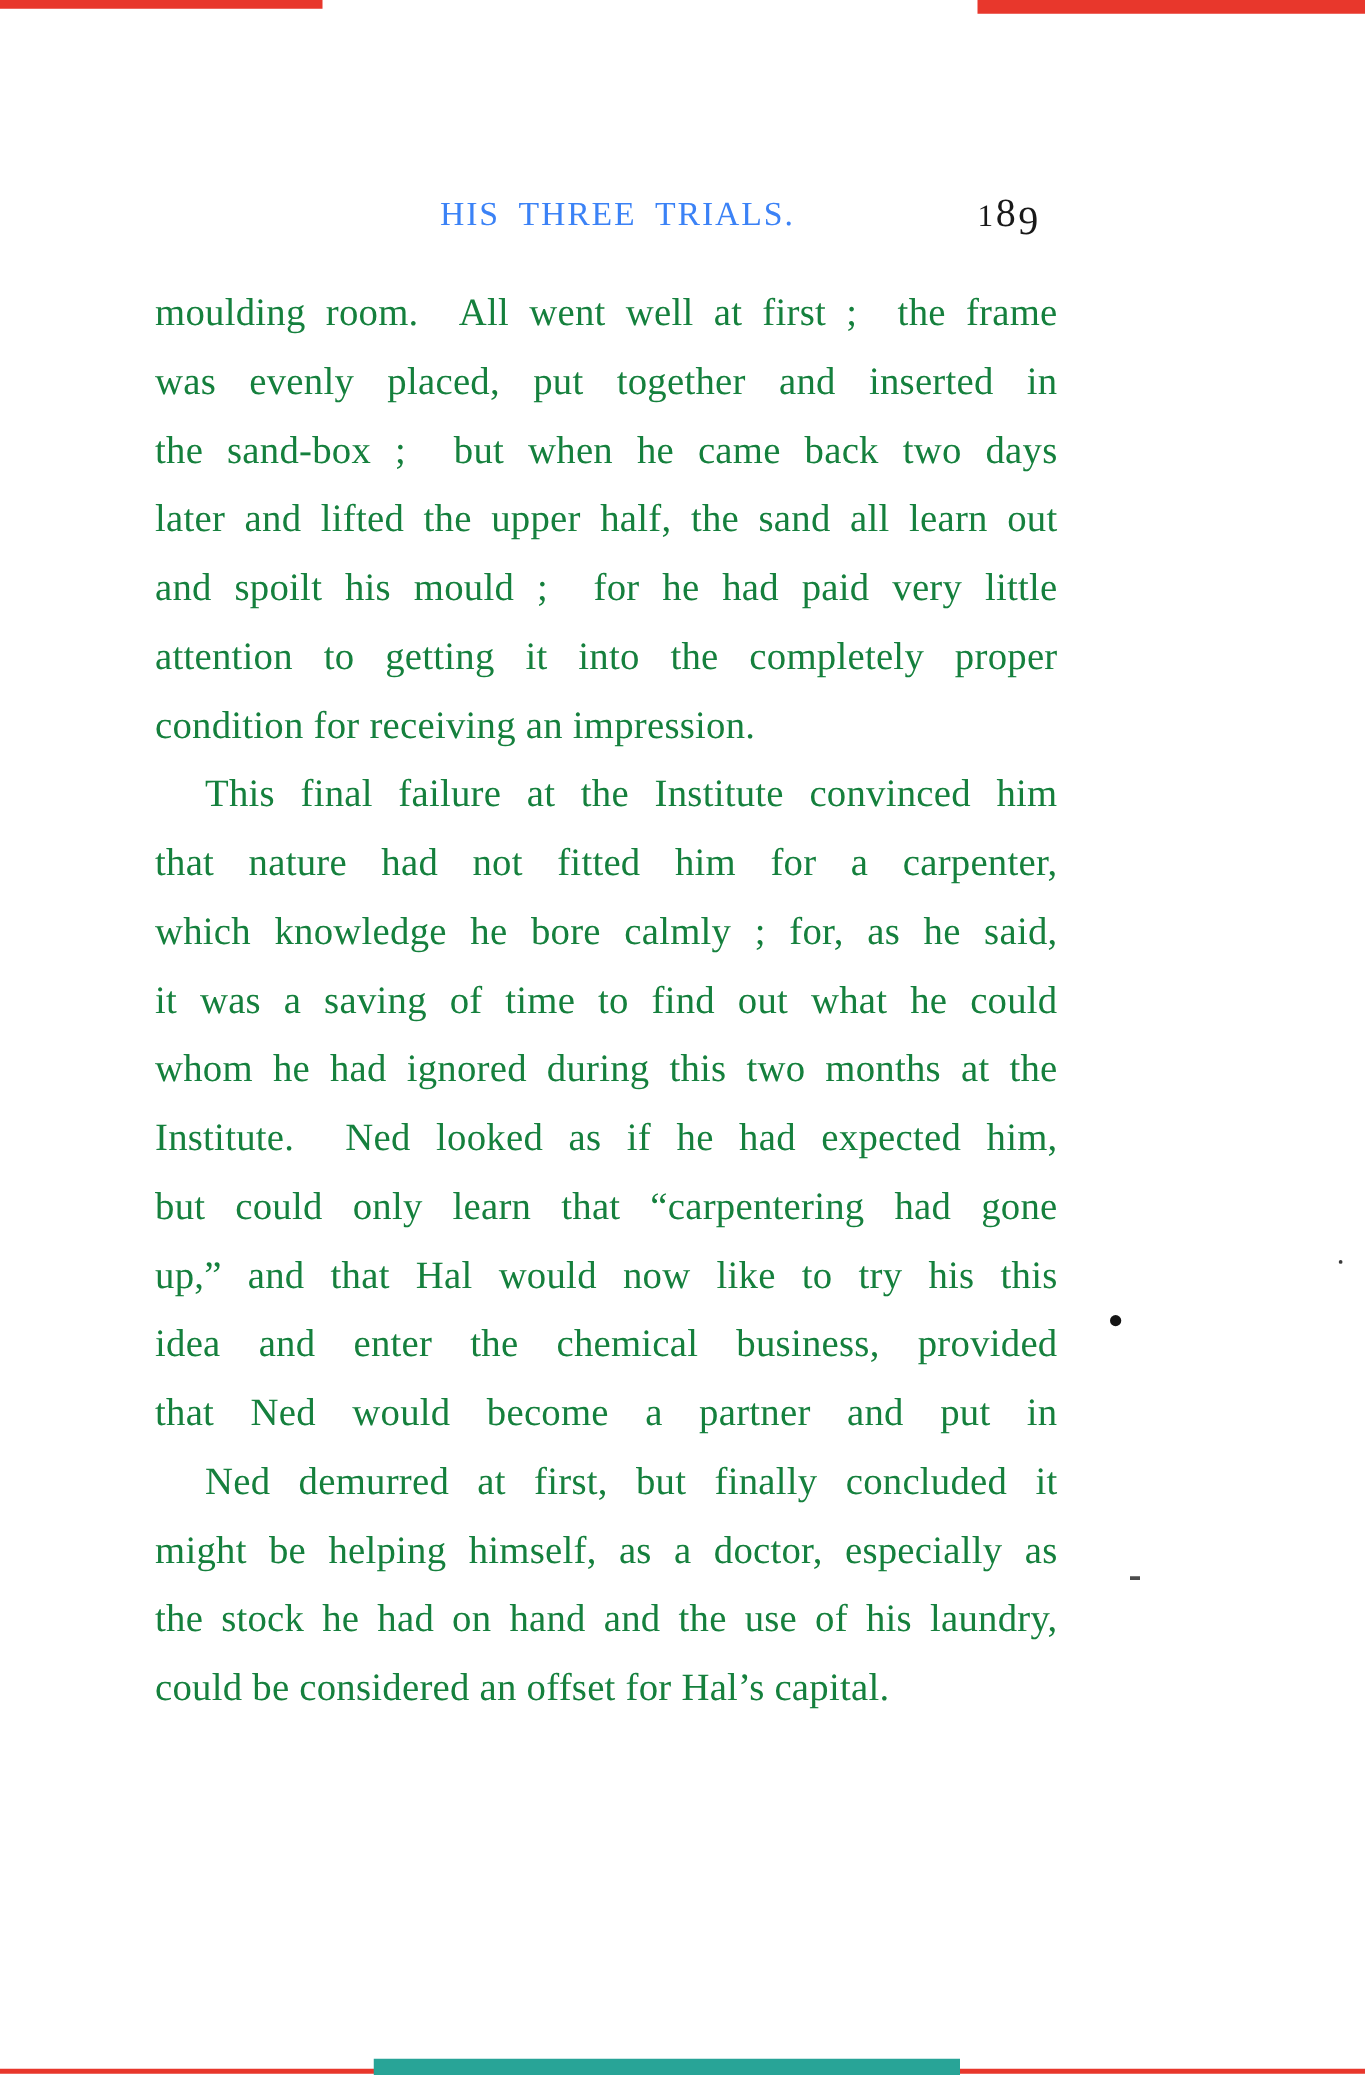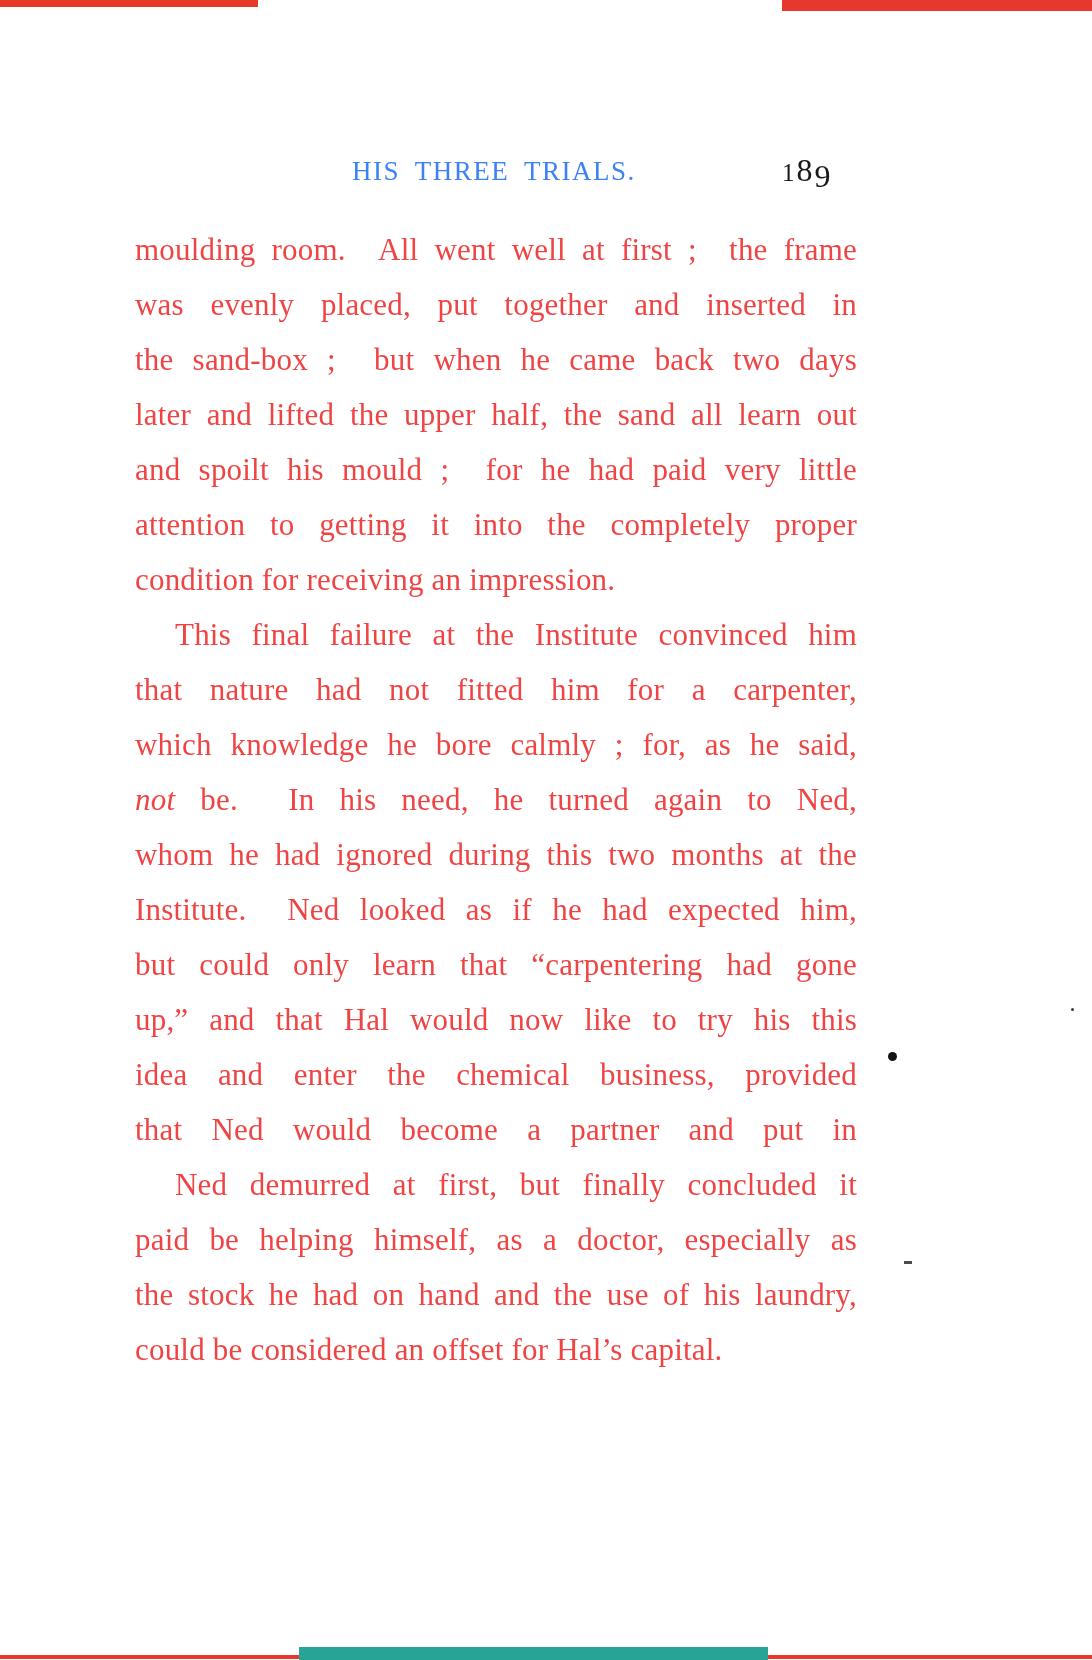--- a/index.html
+++ b/index.html
@@ -40,24 +40,23 @@
   .page-number span:nth-child(1) { font-size: 25px; }
   .page-number span:nth-child(3) { display: inline-block; transform: translateY(6px); }
 
   
   .body-text {
     position: absolute;
     left: 124px; top: 222px;
     width: 722px;
     font-size: 31px;
     line-height: 55px;
-    color: #ef4444;
+    color: #15803d;
     text-align: justify;
     letter-spacing: 0.2px;
-    margin-left: 11px;
   }
   .line { text-align-last: justify; height: 55px; }
   .line.end { text-align-last: left; }
   .line.indent { text-indent: 40px; }
   .line i { font-style: italic; }
 
   
   .margin-dot {
     position: absolute; left: 888px; top: 1052px;
     width: 9px; height: 9px; border-radius: 50%;
@@ -98,29 +97,29 @@
       <div class="line">moulding room. &nbsp;All went well at first ; &nbsp;the frame</div>
       <div class="line">was evenly placed, put together and inserted in</div>
       <div class="line">the sand-box ; &nbsp;but when he came back two days</div>
       <div class="line">later and lifted the upper half, the sand all learn out</div>
       <div class="line">and spoilt his mould ; &nbsp;for he had paid very little</div>
       <div class="line">attention to getting it into the completely proper</div>
       <div class="line end">condition for receiving an impression.</div>
       <div class="line indent">This final failure at the Institute convinced him</div>
       <div class="line">that nature had not fitted him for a carpenter,</div>
       <div class="line">which knowledge he bore calmly ; for, as he said,</div>
-      <div class="line"><i>not</i> be. &nbsp;In his need, he turned again to Ned,</div>
+      <div class="line">it was a saving of time to find out what he could</div>
       <div class="line">whom he had ignored during this two months at the</div>
       <div class="line">Institute. &nbsp;Ned looked as if he had expected him,</div>
       <div class="line">but could only learn that “carpentering had gone</div>
       <div class="line">up,” and that Hal would now like to try his this</div>
       <div class="line">idea and enter the chemical business, provided</div>
       <div class="line">that Ned would become a partner and put in</div>
       <div class="line indent">Ned demurred at first, but finally concluded it</div>
-      <div class="line">paid be helping himself, as a doctor, especially as</div>
+      <div class="line">might be helping himself, as a doctor, especially as</div>
       <div class="line">the stock he had on hand and the use of his laundry,</div>
       <div class="line end">could be considered an offset for Hal’s capital.</div>
     </div>
 
   <div class="margin-dot"></div>
   <div class="margin-speck"></div>
   <div class="margin-dash"></div>
 
 </div>
 

